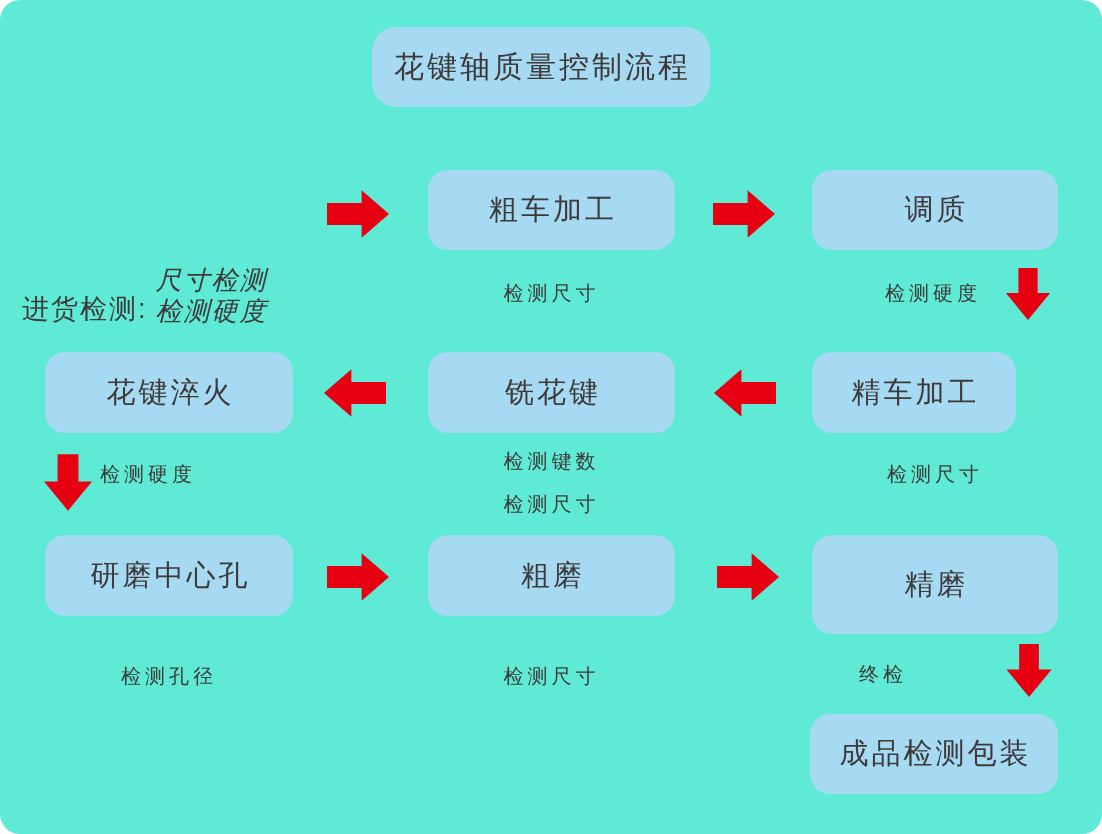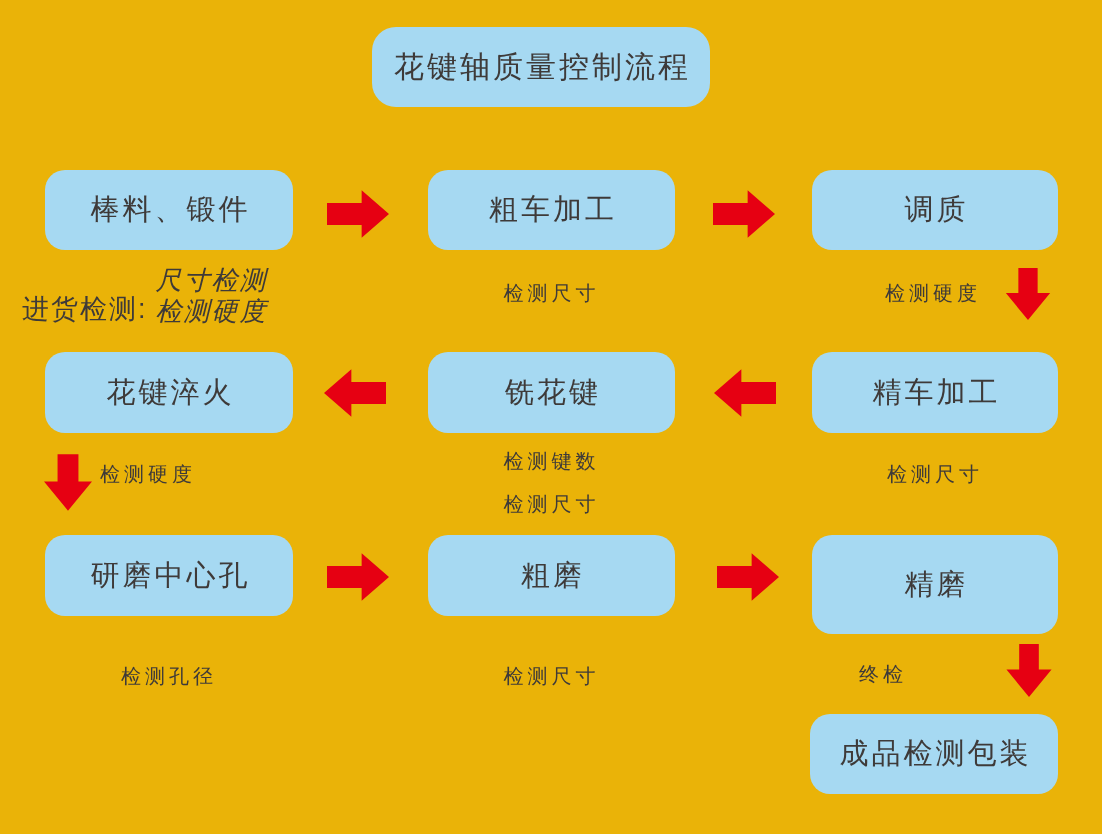--- a/index.html
+++ b/index.html
@@ -5,23 +5,24 @@
   html, body {
     margin: 0;
     padding: 0;
     background: #ffffff;
     font-family: "Liberation Sans", "DejaVu Sans", sans-serif;
   }
   .canvas {
     position: relative;
     width: 1102px;
     height: 834px;
-    background: #eab308;
+    background: #5eead4;
     overflow: hidden;
     color: #3E3A39;
+    border-radius: 20px;
   }
   .box {
     position: absolute;
     background: #A6D9F2;
     border-radius: 20px;
     display: flex;
     align-items: center;
     justify-content: center;
     font-size: 29px;
     font-weight: 500;
@@ -69,27 +70,26 @@
   .arrow svg { display: block; width: 100%; height: 100%; }
   .arrow polygon { fill: #E60012; }
 </style>
 </head>
 <body>
 
 <div class="canvas">
 
   <div class="box title-box">花键轴质量控制流程</div>
 
-  <div class="box" style="left:45px;top:170px;width:248px;height:80px">棒料、锻件</div>
   <div class="box" style="left:428px;top:170px;width:247px;height:80px">粗车加工</div>
   <div class="box" style="left:812px;top:170px;width:246px;height:80px">调质</div>
 
   <div class="box" style="left:428px;top:352px;width:247px;height:81px">铣花键</div>
   <div class="box" style="left:45px;top:352px;width:248px;height:81px">花键淬火</div>
-  <div class="box" style="left:812px;top:352px;width:246px;height:81px">精车加工</div>
+  <div class="box" style="left:812px;top:352px;width:204px;height:81px">精车加工</div>
 
   <div class="box" style="left:45px;top:535px;width:248px;height:81px">研磨中心孔</div>
   <div class="box" style="left:428px;top:535px;width:247px;height:81px">粗磨</div>
   <div class="box" style="left:812px;top:535px;width:246px;height:99px">精磨</div>
 
   <div class="box" style="left:810px;top:714px;width:248px;height:80px">成品检测包装</div>
 
   <div class="arrow" style="left:327px;top:189px;width:62px;height:50px">
     <svg viewBox="0 0 68 52">
         <polygon points="0,14 38,14 38,0 68,26 38,52 38,38 0,38"></polygon>

